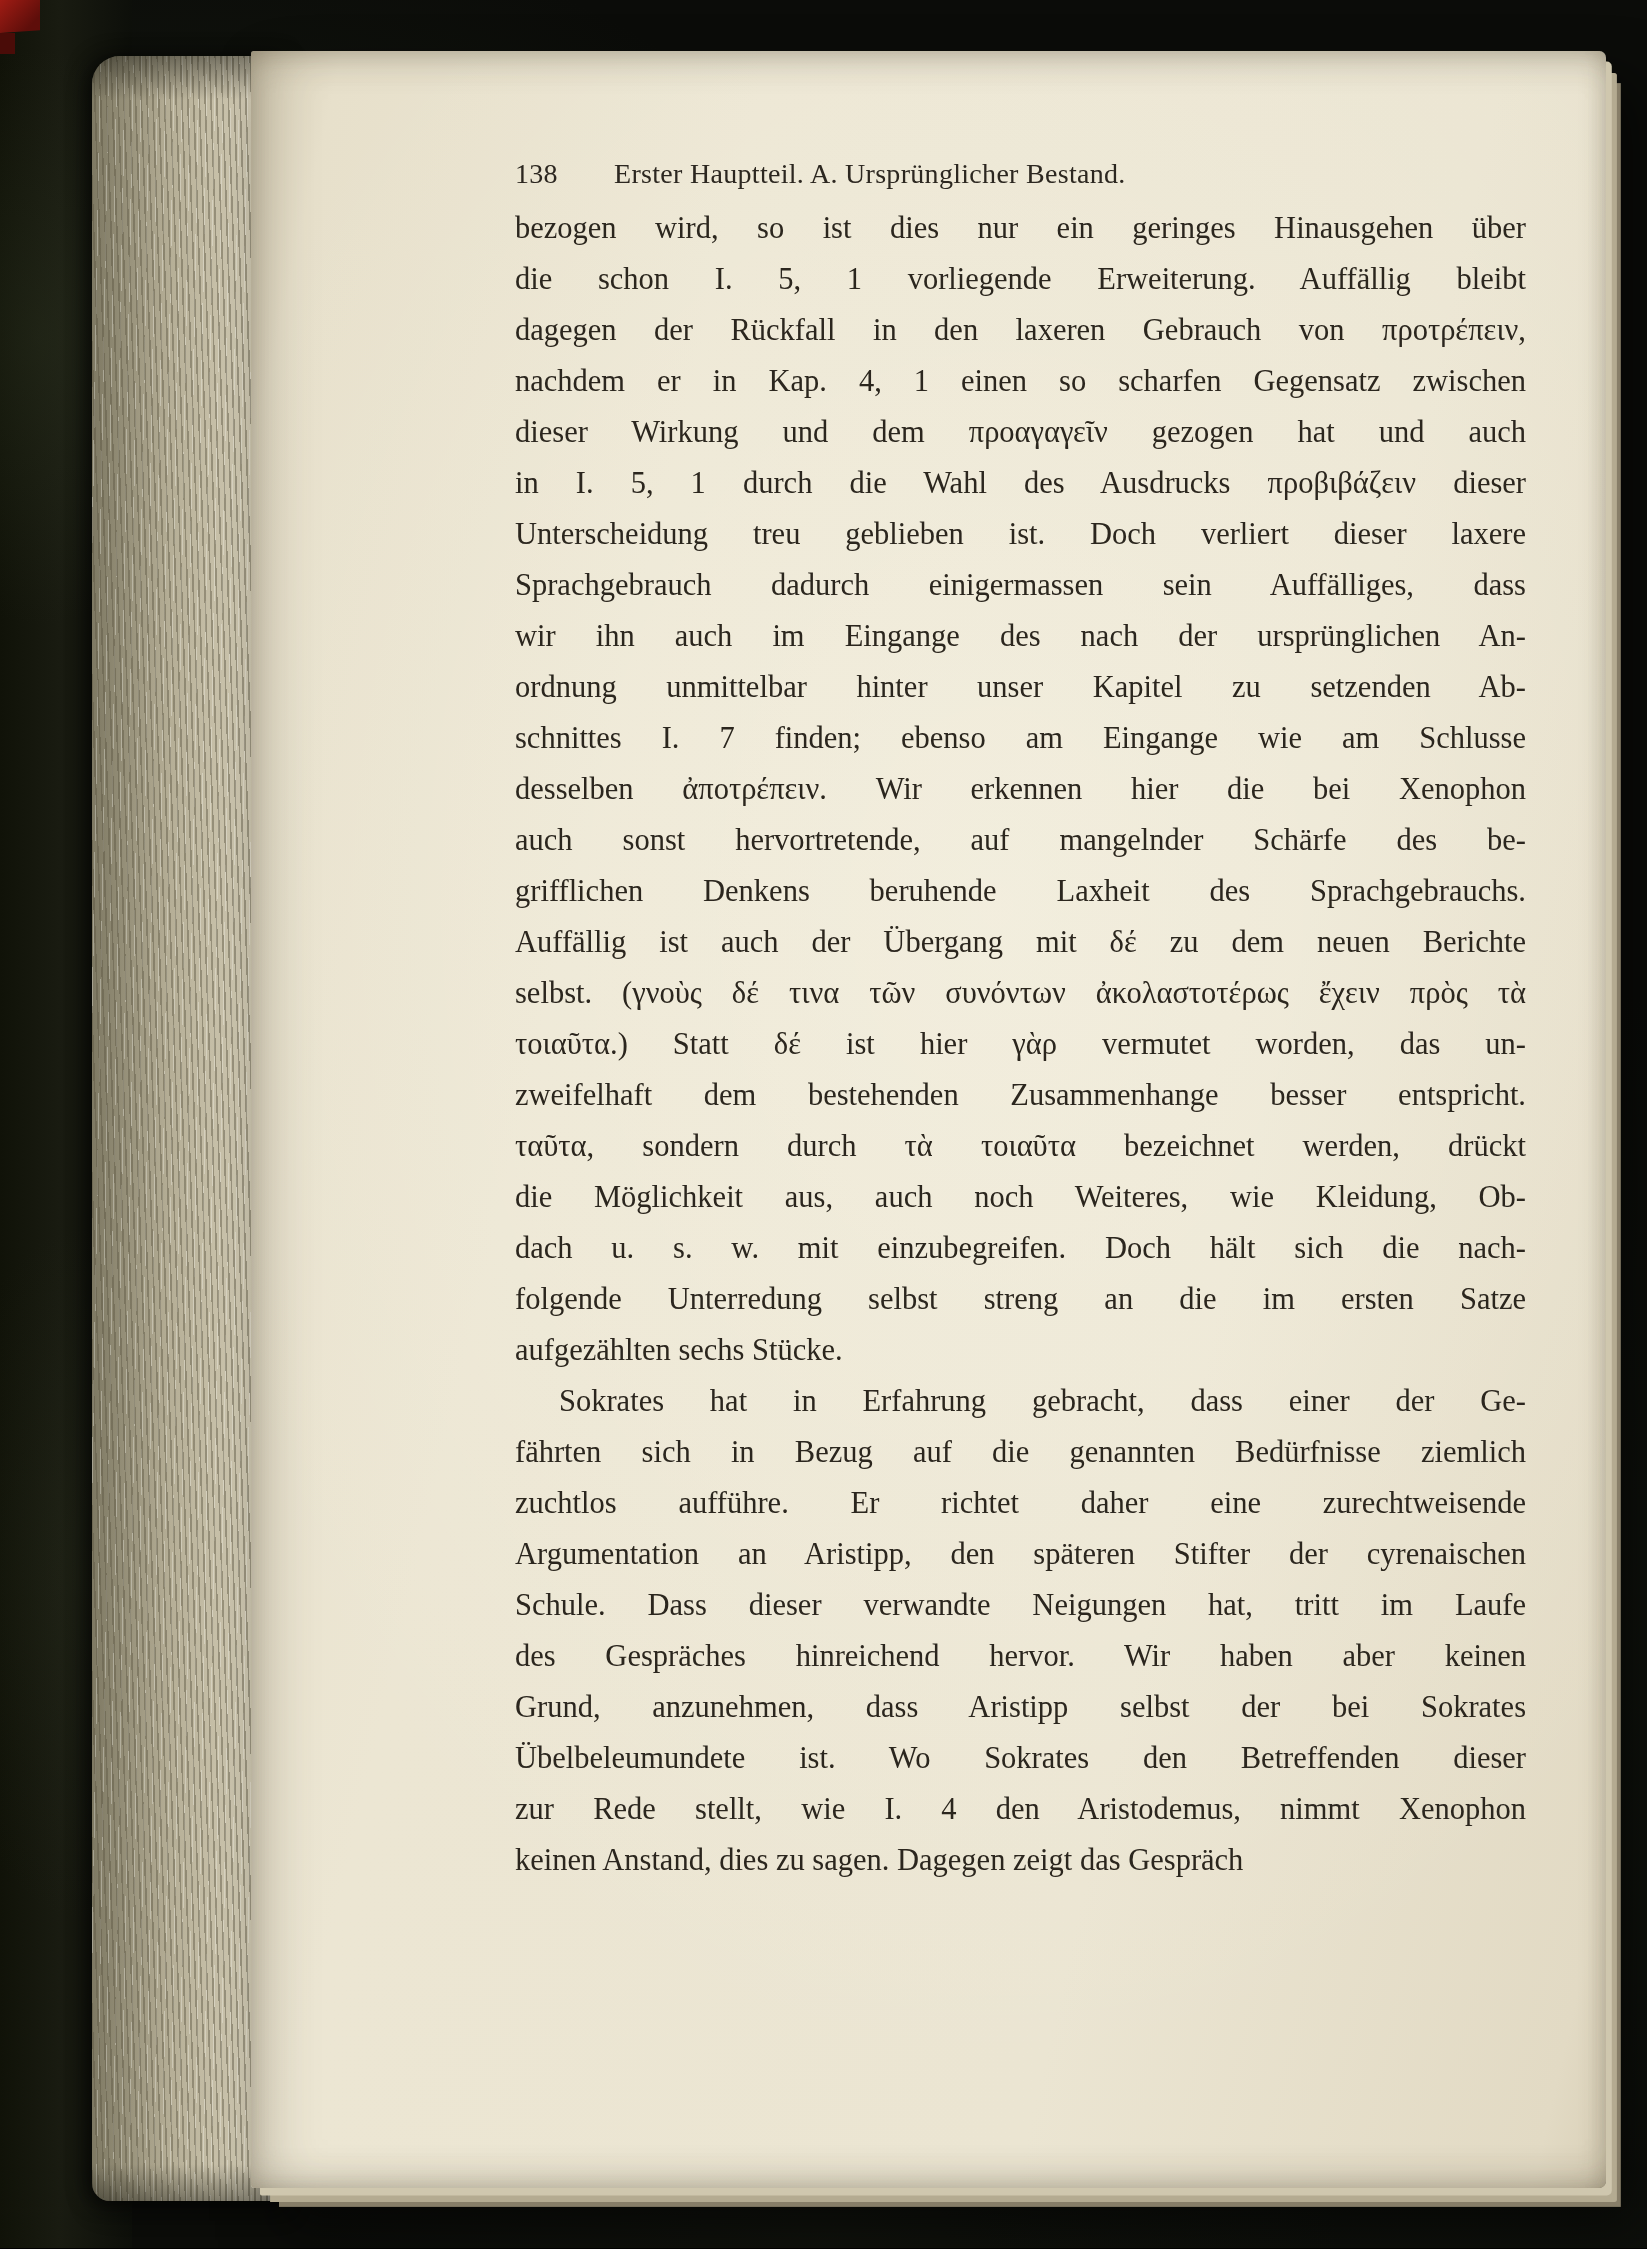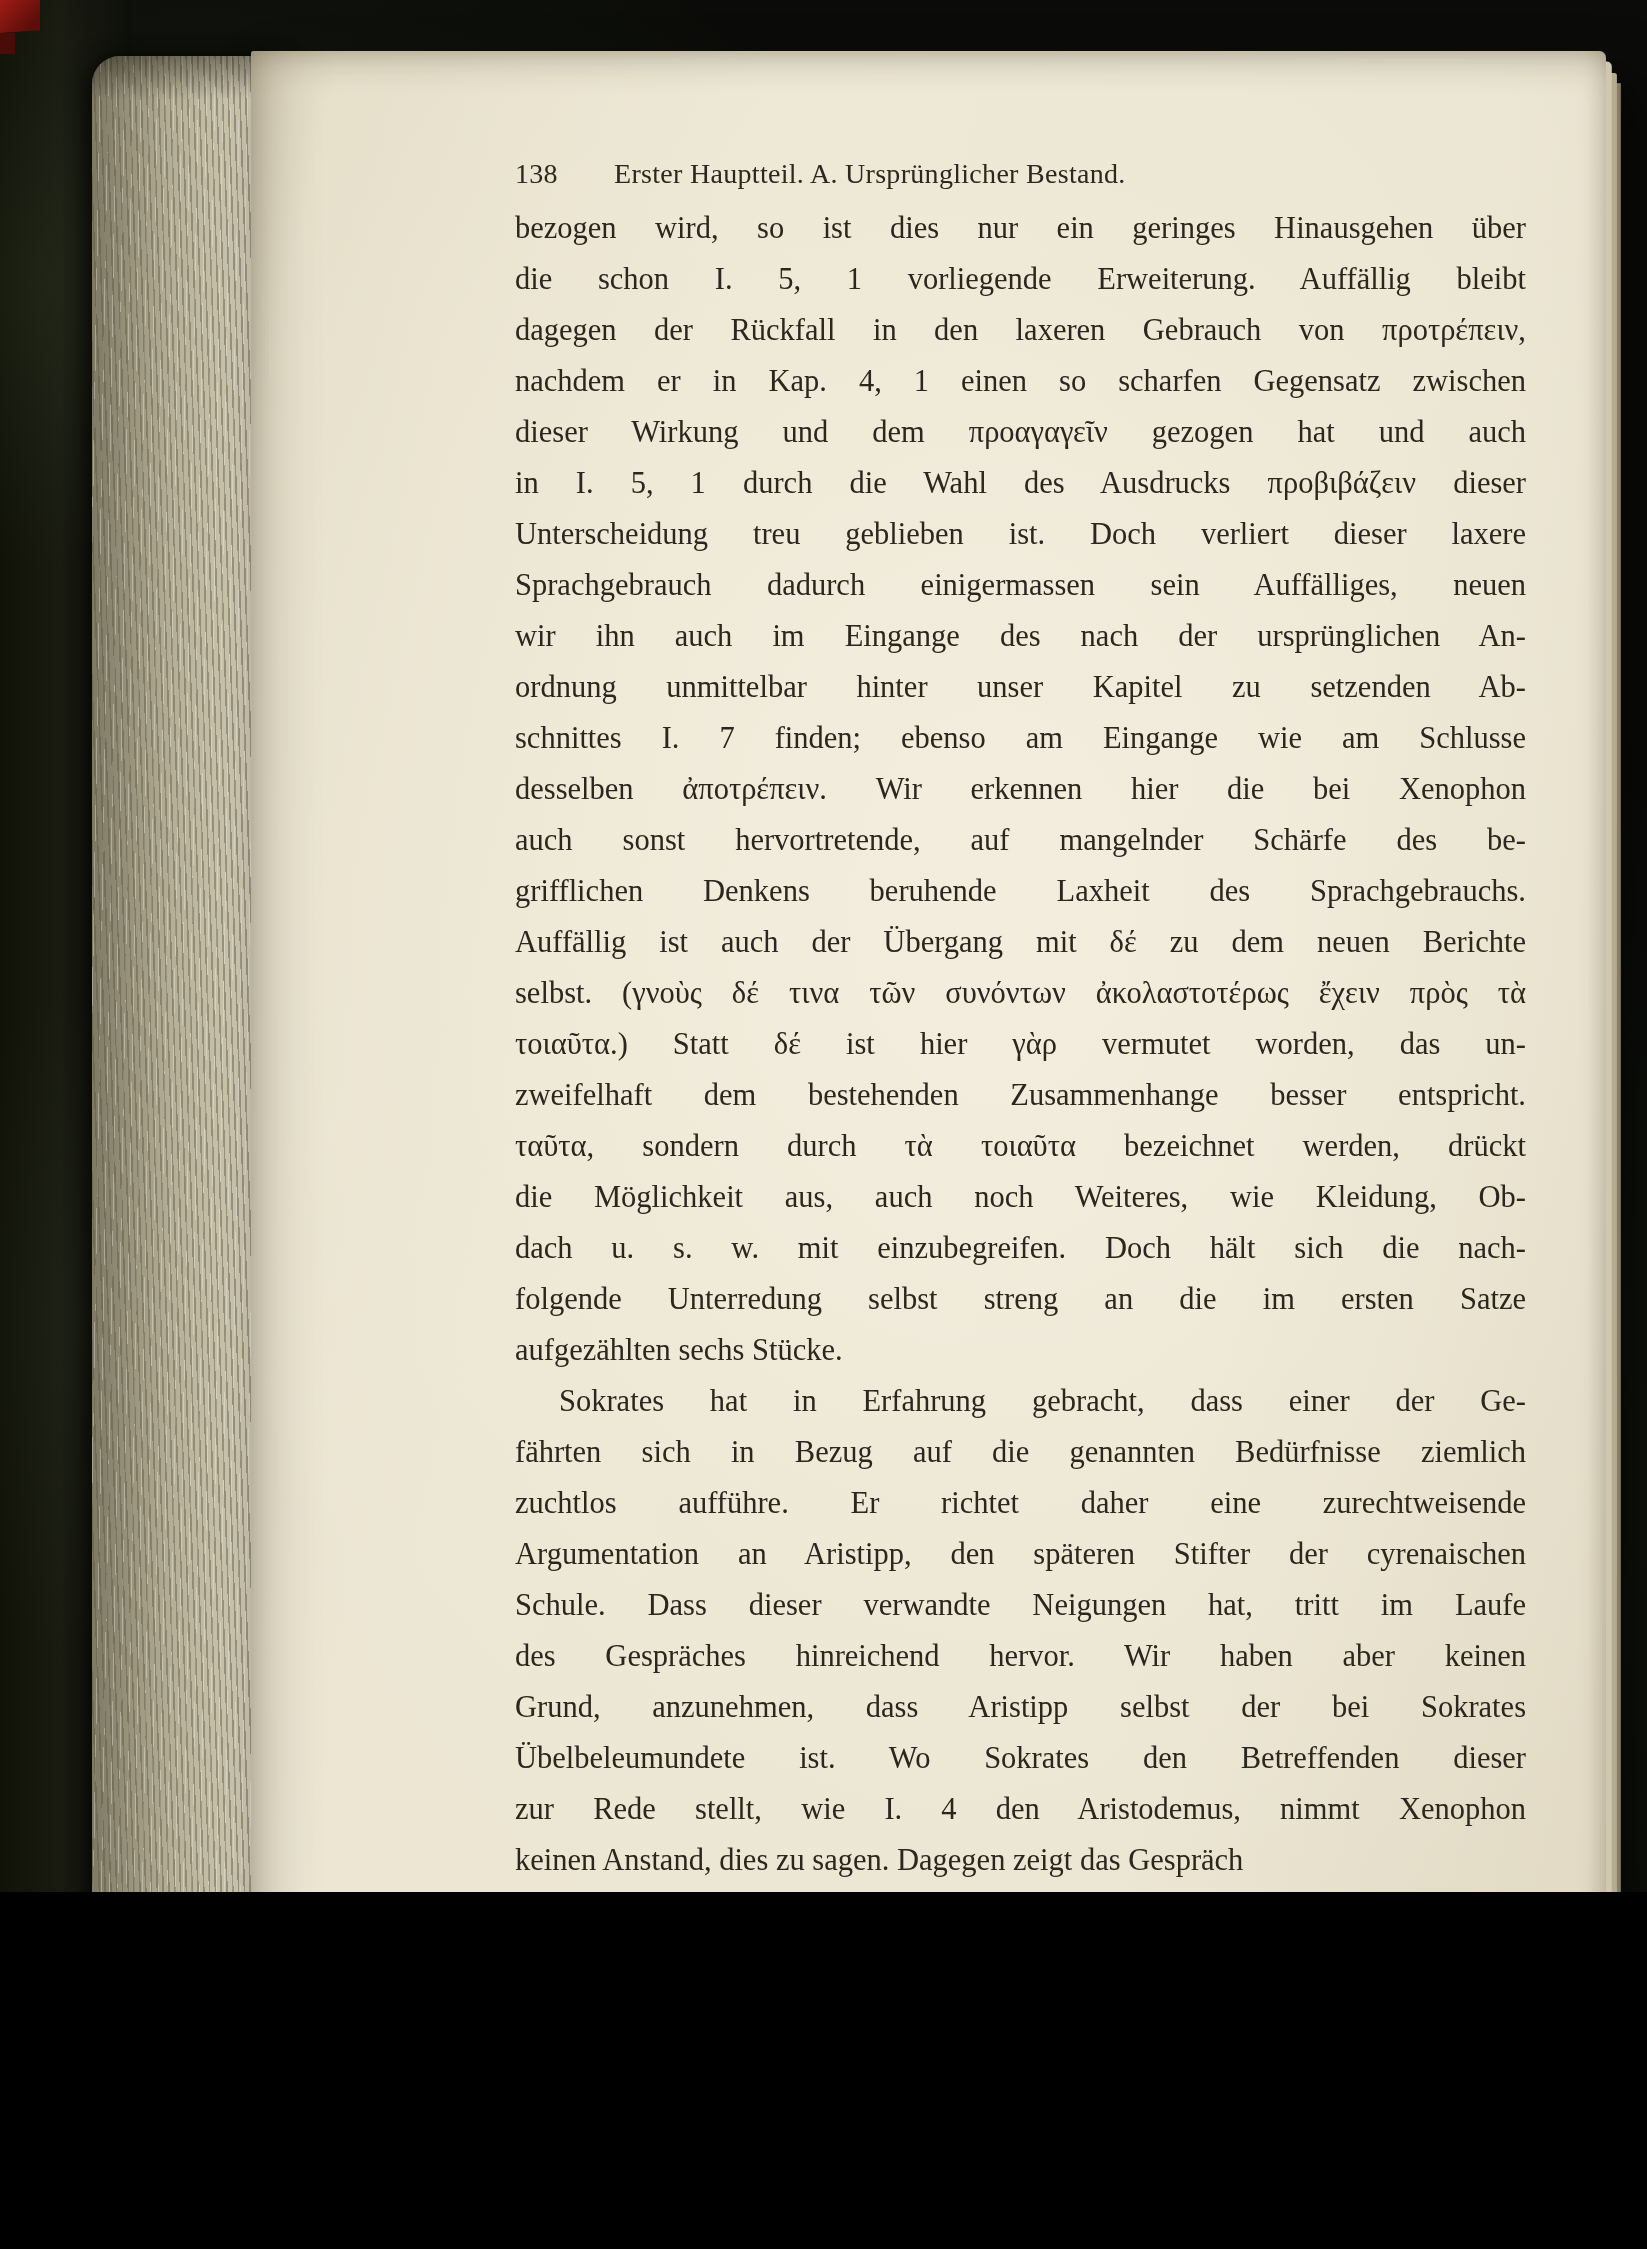--- a/index.html
+++ b/index.html
@@ -2,21 +2,21 @@
 <html style="font-size:13px"><head>
 <meta charset="utf-8">
 <style>
   * { margin: 0; padding: 0; box-sizing: border-box; }
   html, body { background: #000; }
   body { font-family: "Liberation Serif", "DejaVu Serif", serif; }
 
   .scene {
     position: relative;
     width: 1647px;
-    height: 1892px;
+    height: 2248px;
     overflow: hidden;
     background:
       radial-gradient(1071px 741px at 12% 18%, rgba(46,60,36,0.30), transparent 65%),
       radial-gradient(906px 1235px at 88% 78%, rgba(34,44,28,0.28), transparent 65%),
       radial-gradient(741px 576px at 50% 100%, rgba(40,48,30,0.18), transparent 70%),
       #0b0c09;
   }
 
   
   .cover {
@@ -151,21 +151,21 @@
     </div>
 
     <div class="page-body" id="text-body">
         <div class="line">bezogen wird, so ist dies nur ein geringes Hinausgehen über</div>
         <div class="line">die schon I. 5, 1 vorliegende Erweiterung. Auffällig bleibt</div>
         <div class="line">dagegen der Rückfall in den laxeren Gebrauch von προτρέπειν,</div>
         <div class="line">nachdem er in Kap. 4, 1 einen so scharfen Gegensatz zwischen</div>
         <div class="line">dieser Wirkung und dem προαγαγεῖν gezogen hat und auch</div>
         <div class="line">in I. 5, 1 durch die Wahl des Ausdrucks προβιβάζειν dieser</div>
         <div class="line">Unterscheidung treu geblieben ist. Doch verliert dieser laxere</div>
-        <div class="line">Sprachgebrauch dadurch einigermassen sein Auffälliges, neuen</div>
+        <div class="line">Sprachgebrauch dadurch einigermassen sein Auffälliges, dass</div>
         <div class="line">wir ihn auch im Eingange des nach der ursprünglichen An-</div>
         <div class="line">ordnung unmittelbar hinter unser Kapitel zu setzenden Ab-</div>
         <div class="line">schnittes I. 7 finden; ebenso am Eingange wie am Schlusse</div>
         <div class="line">desselben ἀποτρέπειν. Wir erkennen hier die bei Xenophon</div>
         <div class="line">auch sonst hervortretende, auf mangelnder Schärfe des be-</div>
         <div class="line">grifflichen Denkens beruhende Laxheit des Sprachgebrauchs.</div>
         <div class="line">Auffällig ist auch der Übergang mit δέ zu dem neuen Berichte</div>
         <div class="line">selbst. (γνοὺς δέ τινα τῶν συνόντων ἀκολαστοτέρως ἔχειν πρὸς τὰ</div>
         <div class="line">τοιαῦτα.) Statt δέ ist hier γὰρ vermutet worden, das un-</div>
         <div class="line">zweifelhaft dem bestehenden Zusammenhange besser entspricht.</div>

